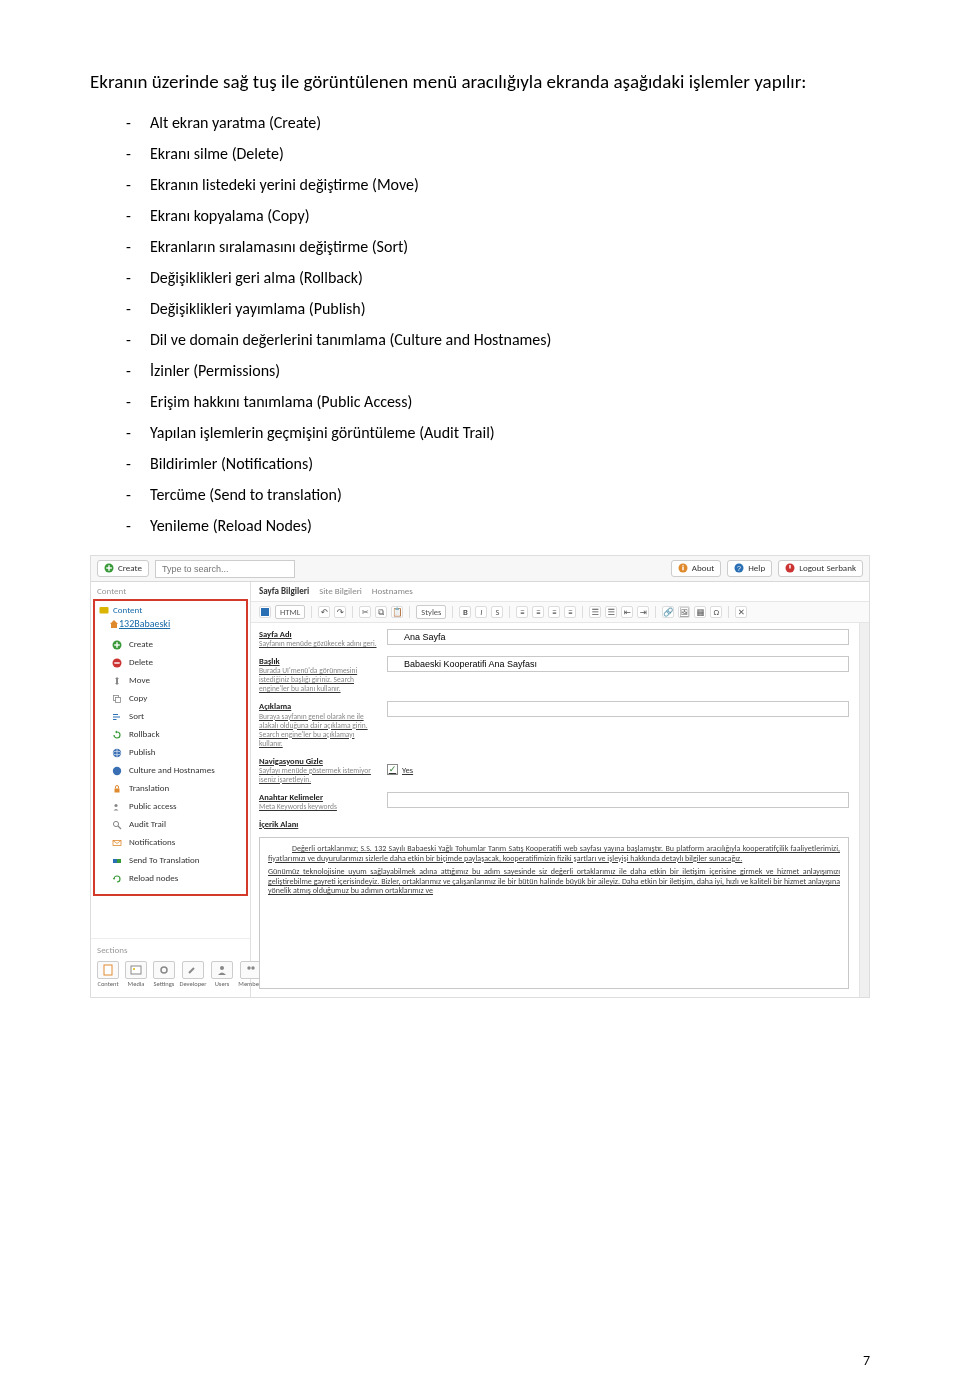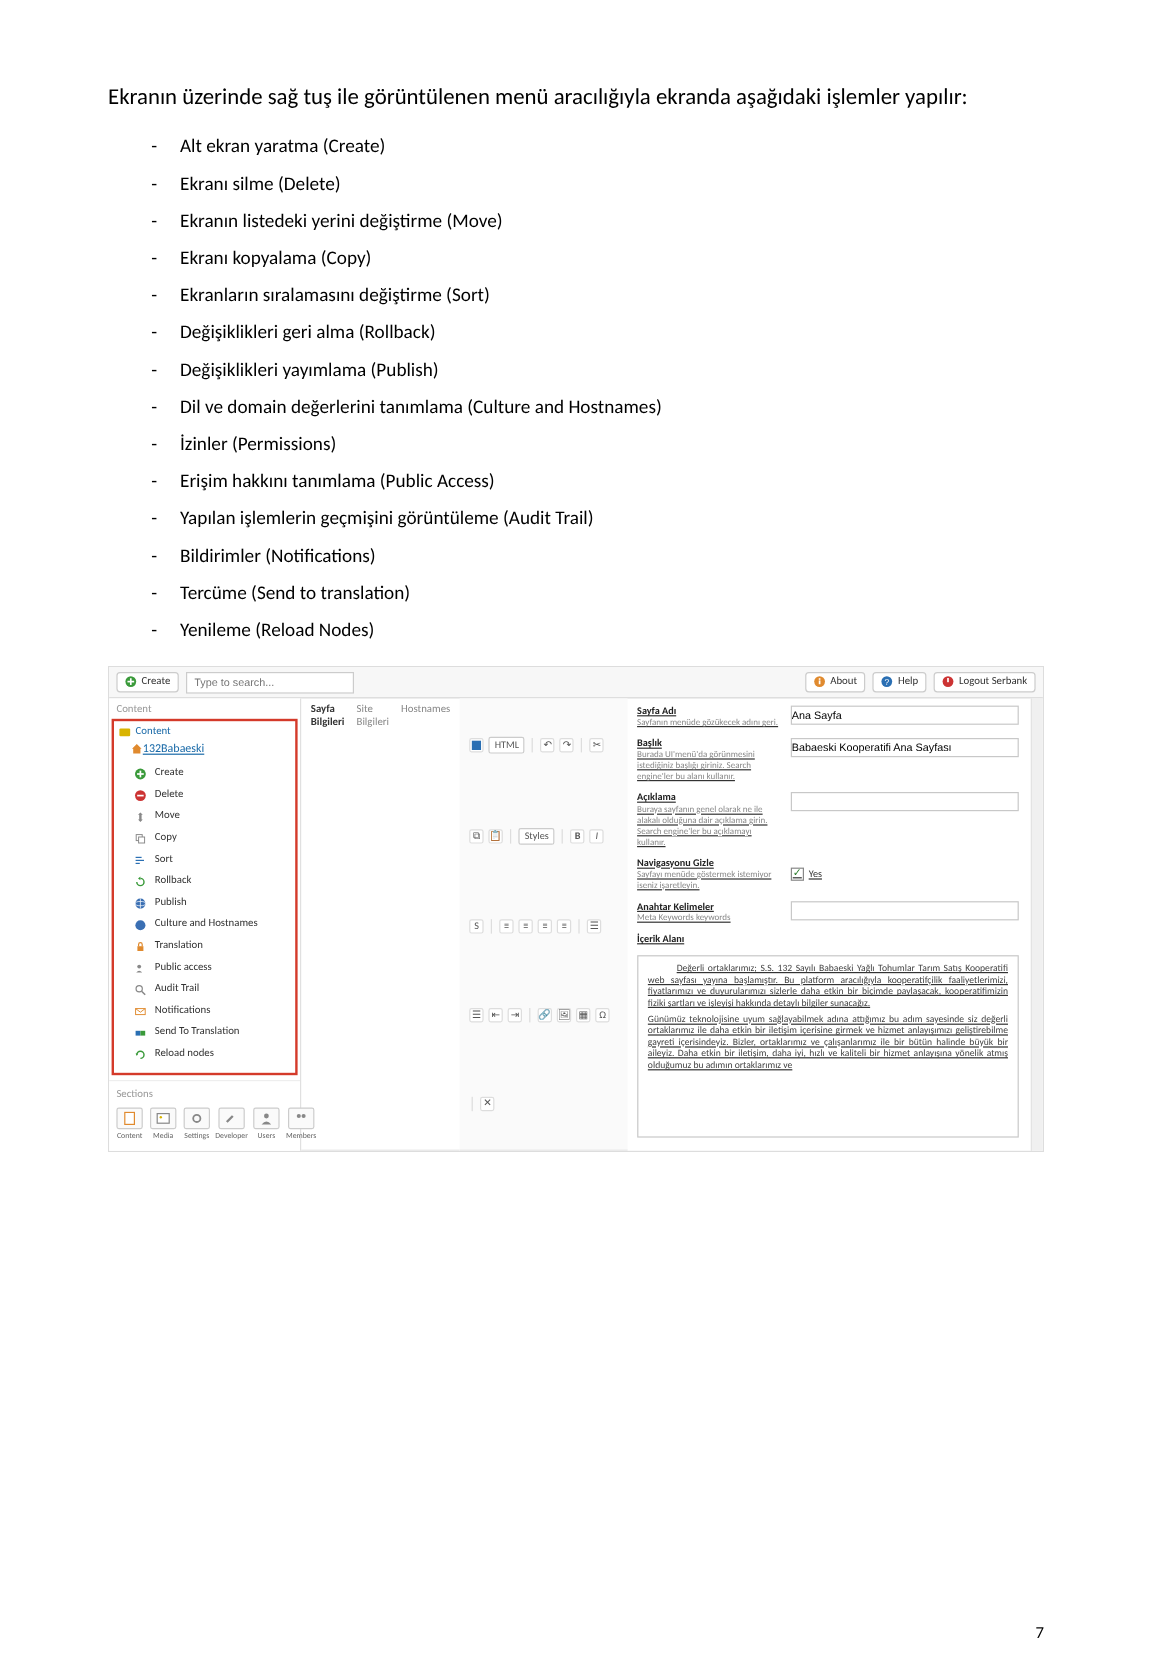--- a/index.html
+++ b/index.html
@@ -124,21 +124,21 @@
   .sections-row { display:flex; gap:6px; padding: 4px 6px 8px 6px; }
   .sec-ic {
     width: 24px; display:flex; flex-direction:column; align-items:center; gap:2px;
     font-size: 6.5px; color:#666; text-align:center;
   }
   .sec-ic .box {
     width: 22px; height: 18px; border:1px solid #ccc; border-radius:2px;
     display:flex; align-items:center; justify-content:center; background:#fafafa;
   }
 
-  .shot-main { flex:1; display:flex; flex-direction:row; }
+  .shot-main { flex:1; display:flex; flex-direction:column; }
   .tabs-row {
     display:flex; gap:10px; padding:4px 8px; border-bottom:1px solid #e6e6e6;
     font-size:9px; color:#888;
   }
   .tabs-row .tab.active { color:#333; font-weight:600; }
   .rte-bar {
     display:flex; align-items:center; gap:4px; padding:3px 8px;
     border-bottom:1px solid #e6e6e6; background:#fafafa; flex-wrap:wrap;
     font-size:8.5px; color:#555;
   }
@@ -147,21 +147,21 @@
   .rte-ic{ width:12px; height:12px; border:1px solid #ddd; background:#fff; border-radius:2px; display:inline-flex; align-items:center; justify-content:center;}
 
   .form-area { padding:6px 8px 8px 8px; display:flex; flex-direction:column; gap:8px; position:relative;text-decoration:underline; }
   .form-area .scroll-edge{ position:absolute; right:0; top:0; bottom:0; width:10px; background:#f0f0f0; border-left:1px solid #e3e3e3;}
   .frow { display:flex; gap:8px; }
   .flab { width:120px; font-size:8.5px; color:#444; }
   .flab b { display:block; font-weight:700; color:#222; }
   .flab span { color:#888; font-size:7.5px; line-height:1.2; display:block; }
   .finput { flex:1; margin-right:12px; }
   .finput input[type=text]{
-    width:100%; height:16px; border:1px solid #c8c8c8; font-size:9px; padding:1px 0;
+    width:100%; height:16px; border:1px solid #c8c8c8; font-size:9px; padding:1px 16px;
   }
   .check-row{ display:flex; align-items:center; gap:4px; font-size:8.5px;}
   .check-row .cb{ width:11px; height:11px; border:1px solid #888; display:inline-flex; align-items:center; justify-content:center; font-size:9px; color:#2a7a2a;}
   .editor-box{
     margin-right:12px; height:152px; border:1px solid #c8c8c8; background:#fff;
     padding:6px 8px; font-size:8px; color:#444; overflow:hidden; text-align:justify;
   }
   .editor-box p{ margin:0 0 4px 0; }
   .editor-box p:first-child{ text-indent:24px; }
 

